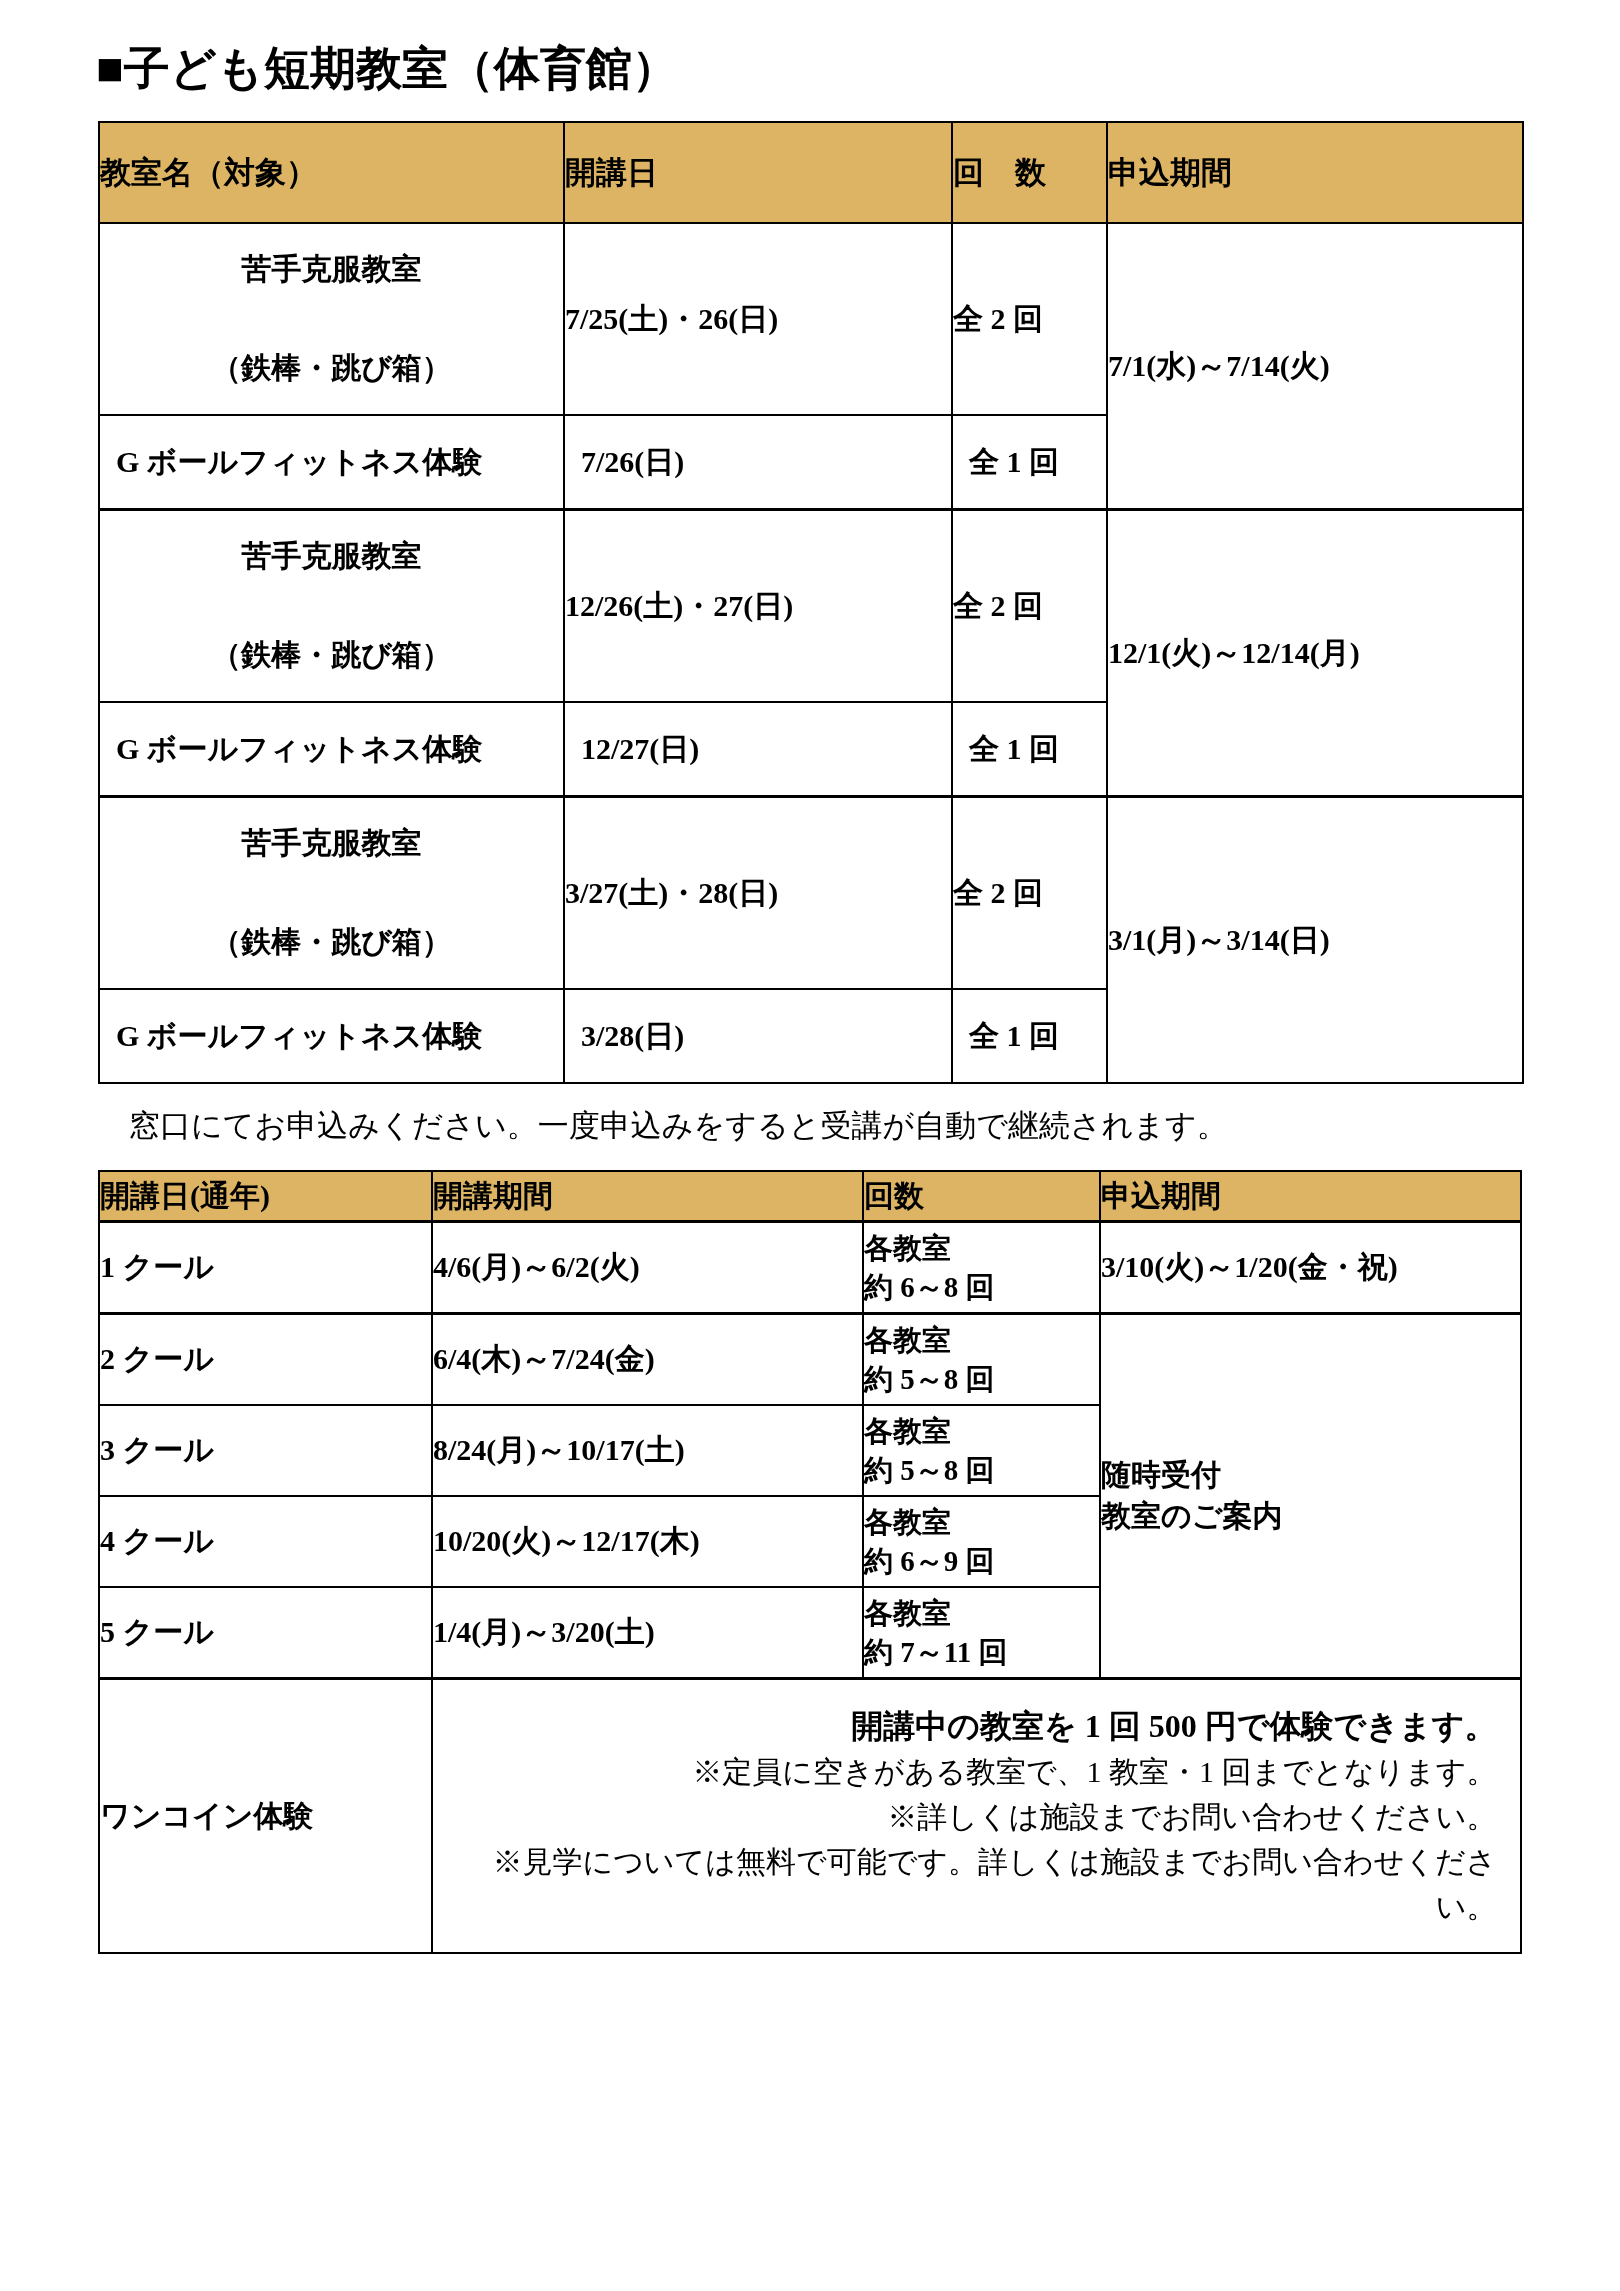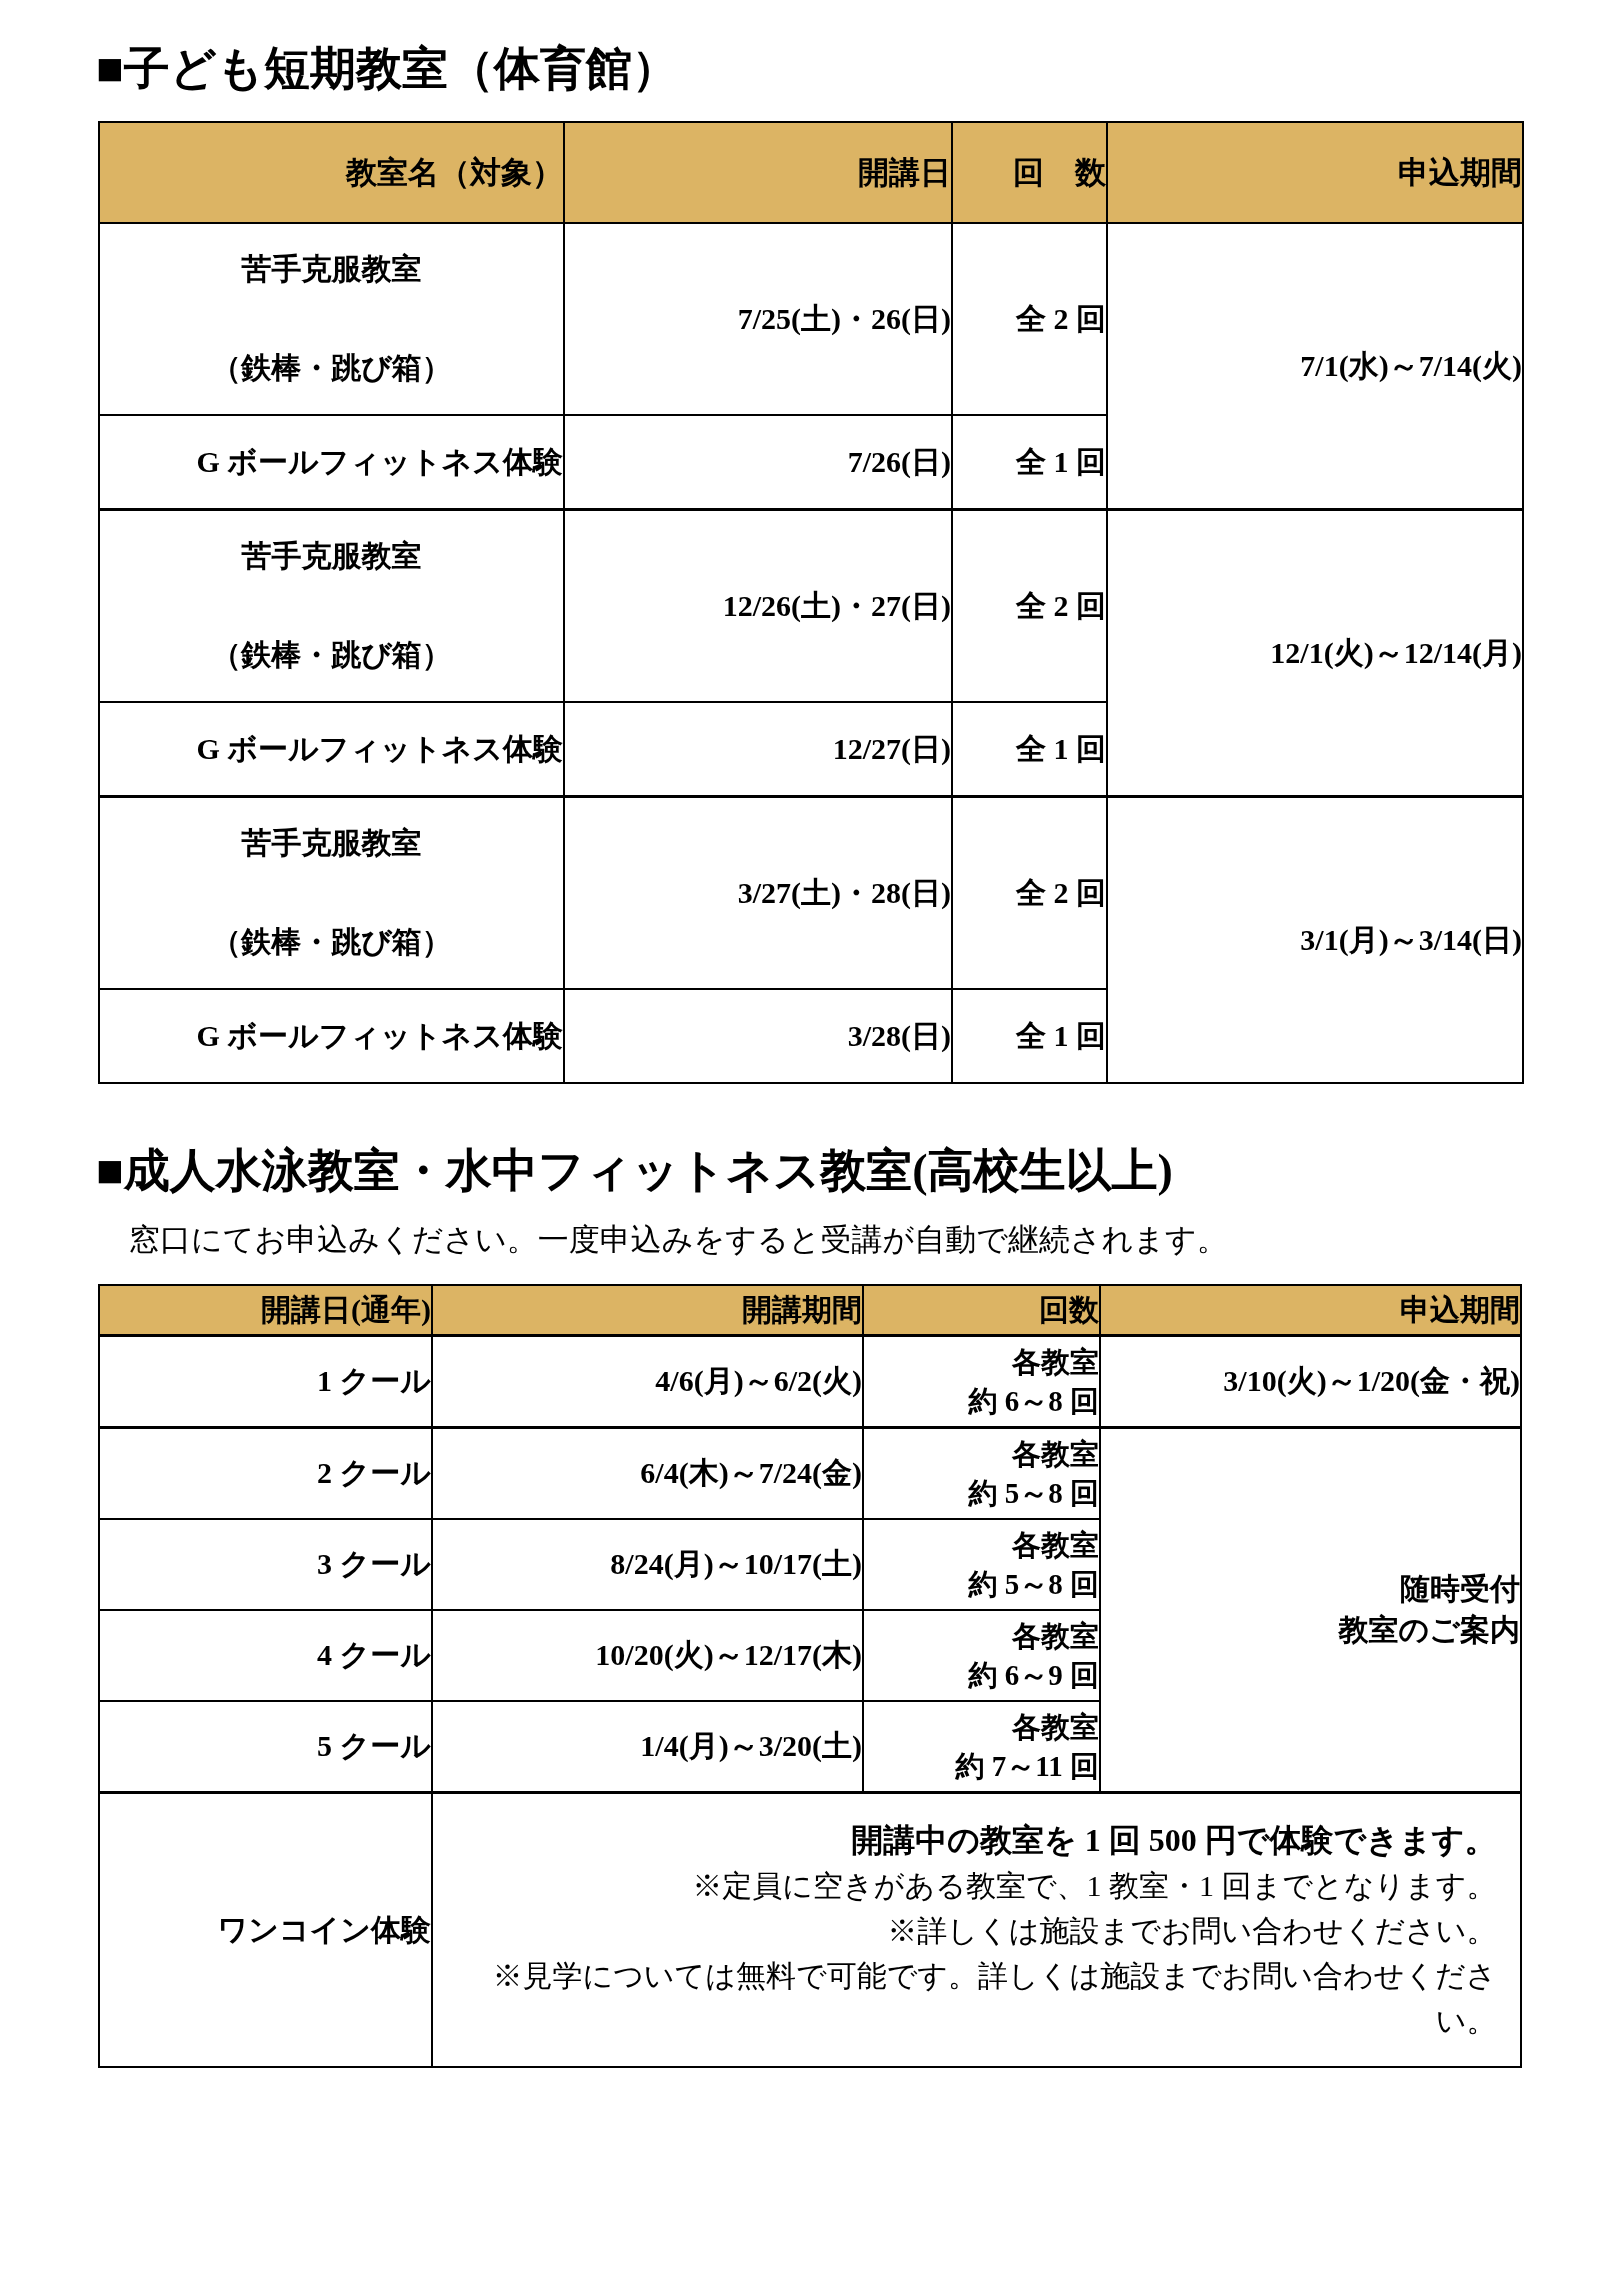--- a/index.html
+++ b/index.html
@@ -29,21 +29,21 @@
   .title-2 { margin-top: 61px; }
 
   table {
     border-collapse: collapse;
     table-layout: fixed;
     margin-left: 98px;
     border: 2.9px solid #000;
   }
   th, td {
     border: 2px solid #000;
-    text-align: right;
+    text-align: left;
     vertical-align: middle;
     font-weight: bold;
     padding: 0;
     overflow: hidden;
   }
   th {
     background: #dcb464;
     font-size: 31px;
   }
 
@@ -163,21 +163,20 @@
       <td rowspan="2">3/1(月)～3/14(日)</td>
     </tr>
     <tr class="row-sub">
       <td>G ボールフィットネス体験</td>
       <td>3/28(日)</td>
       <td>全 1 回</td>
     </tr>
   </tbody>
     </table>
 
-  <h1 class="section-title title-2">■成人水泳教室・水中フィットネス教室(高校生以上)</h1>
 
   <div class="note">
     <div class="line2">窓口にてお申込みください。一度申込みをすると受講が自動で継続されます。</div>
   </div>
 
   <table class="t2">
     <colgroup>
       <col style="width:333px">
         <col style="width:431px">
         <col style="width:237px">

